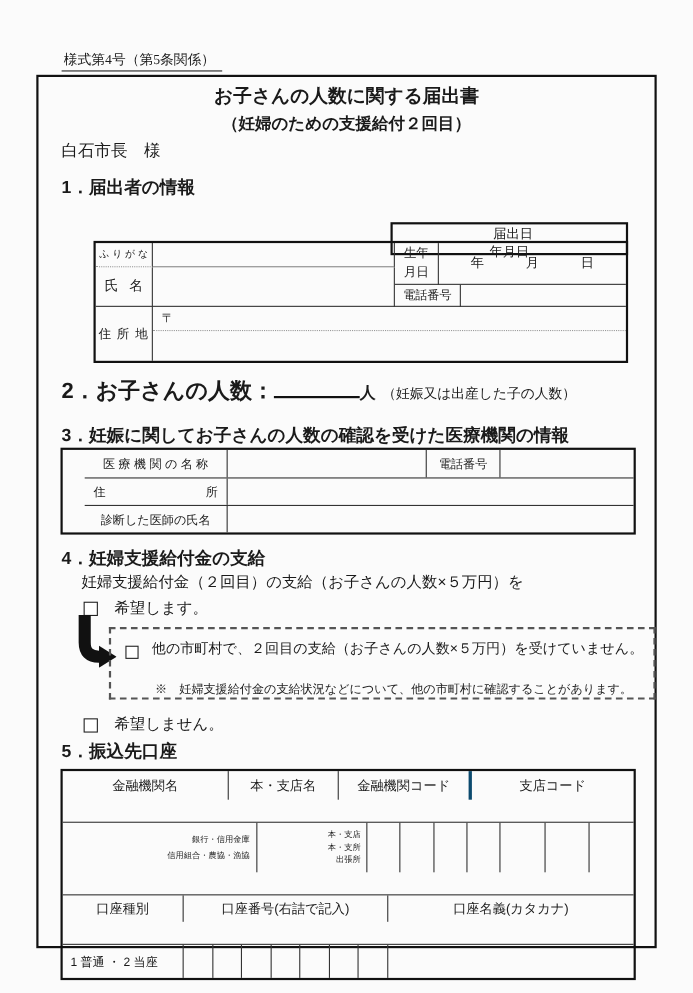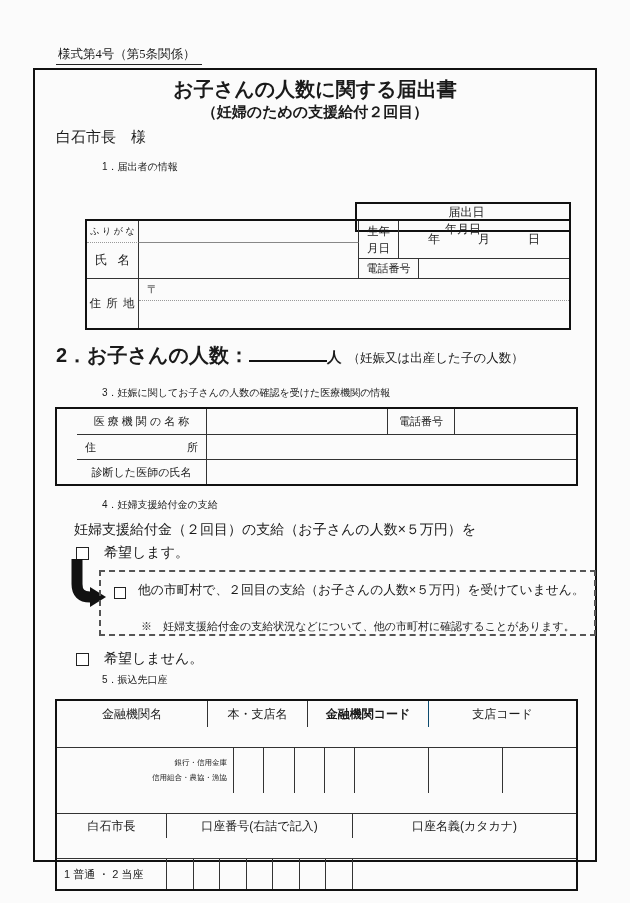--- a/index.html
+++ b/index.html
@@ -17,25 +17,25 @@
     left:56px; top:46px;
     font-family:"Liberation Serif", serif;
     font-size:12.5px;
     border-bottom:1px solid #222;
     padding:0 6px 1px 2px;
   }
   .outer-box {
     left:33px; top:68px; width:564px; height:794px;
     border:2px solid #111;
   }
-  .title   { left:33px; top:76px;  width:564px; text-align:center; font-size:20px; font-weight:bold; }
+  .title   { left:33px; top:76px;  width:564px; text-align:center; font-size:17px; font-weight:bold; }
   .subtitle{ left:33px; top:103px; width:564px; text-align:center; font-size:15px; font-weight:bold; }
   .addressee { left:56px; top:128px; font-size:15px; }
 
-  .s-heading { font-size:10px; font-weight:normal;margin-left:46px; }
+  .s-heading { font-size:16px; font-weight:bold; }
   .h1pos { left:56px; top:160px; }
   .h3pos { left:56px; top:386px; }
   .h4pos { left:56px; top:498px; }
   .h5pos { left:56px; top:673px; }
 
   
   .report-date-box {
     left:355px; top:202px; width:216px; height:30px;
     border:2px solid #111;
     display:flex; align-items:center;
@@ -104,21 +104,21 @@
   .table5 { left:55px; top:699px; width:523px; border:2px solid #111; background:#fff0; font-size:12px; }
   .t5-row { display:flex; }
   .t5-row + .t5-row { border-top:1px solid #333;margin-top:20px; }
   .th { display:flex; align-items:center; justify-content:center; }
   .r1 { height:26px; }
   .r2 { height:46px; }
   .r3 { height:25px; }
   .r4 { height:31px; }
   .w-bank { width:151px; border-right:1px solid #333; }
   .w-branch { width:100px; border-right:1px solid #333; }
-  .w-bankcode { width:121px; border-right:1px solid #0c4a6e;font-weight:bold; }
+  .w-bankcode { width:121px; border-right:3px solid #0c4a6e; }
   .w-branchcode { flex:1; }
   .bank-type-cell { width:177px; border-right:1px solid #333; display:flex; flex-direction:column;
                     align-items:flex-end; justify-content:center; padding-right:6px; font-size:7.5px; line-height:1.9; }
   .branch-type-cell { width:100px; border-right:1px solid #333; display:flex; flex-direction:column;
                       align-items:flex-end; justify-content:center; padding-right:5px; font-size:7.5px; line-height:1.55; }
   .code-cells { display:flex; }
   .code-cells.bankc { width:121px; border-right:1px solid #333; }
   .code-cells.branchc { flex:1; }
   .code-cells > div { flex:1; }
   .code-cells > div:not(:last-child) { border-right:1px solid #333; }
@@ -239,34 +239,39 @@
       <div class="th w-bank">金融機関名</div>
       <div class="th w-branch">本・支店名</div>
       <div class="th w-bankcode">金融機関コード</div>
       <div class="th w-branchcode">支店コード</div>
     </div>
     <div class="t5-row r2">
       <div class="bank-type-cell">
         <span>銀行・信用金庫</span>
         <span>信用組合・農協・漁協</span>
       </div>
+      <div class="branch-type-cell">
+        <span>本・支店</span>
+        <span>本・支所</span>
+        <span>出張所</span>
+      </div>
       <div class="code-cells bankc">
         <div></div>
         <div></div>
         <div></div>
         <div></div>
       </div>
       <div class="code-cells branchc">
         <div></div>
         <div></div>
         <div></div>
       </div>
     </div>
     <div class="t5-row r3">
-      <div class="th w-acct-type">白石市長</div>
+      <div class="th w-acct-type">口座種別</div>
       <div class="th w-acct-num">口座番号(右詰で記入)</div>
       <div class="th w-acct-name">口座名義(カタカナ)</div>
     </div>
     <div class="t5-row r4">
       <div class="acct-type-cell">1 普通 ・ 2 当座</div>
       <div class="num-cells">
         <div></div>
         <div></div>
         <div></div>
         <div></div>

